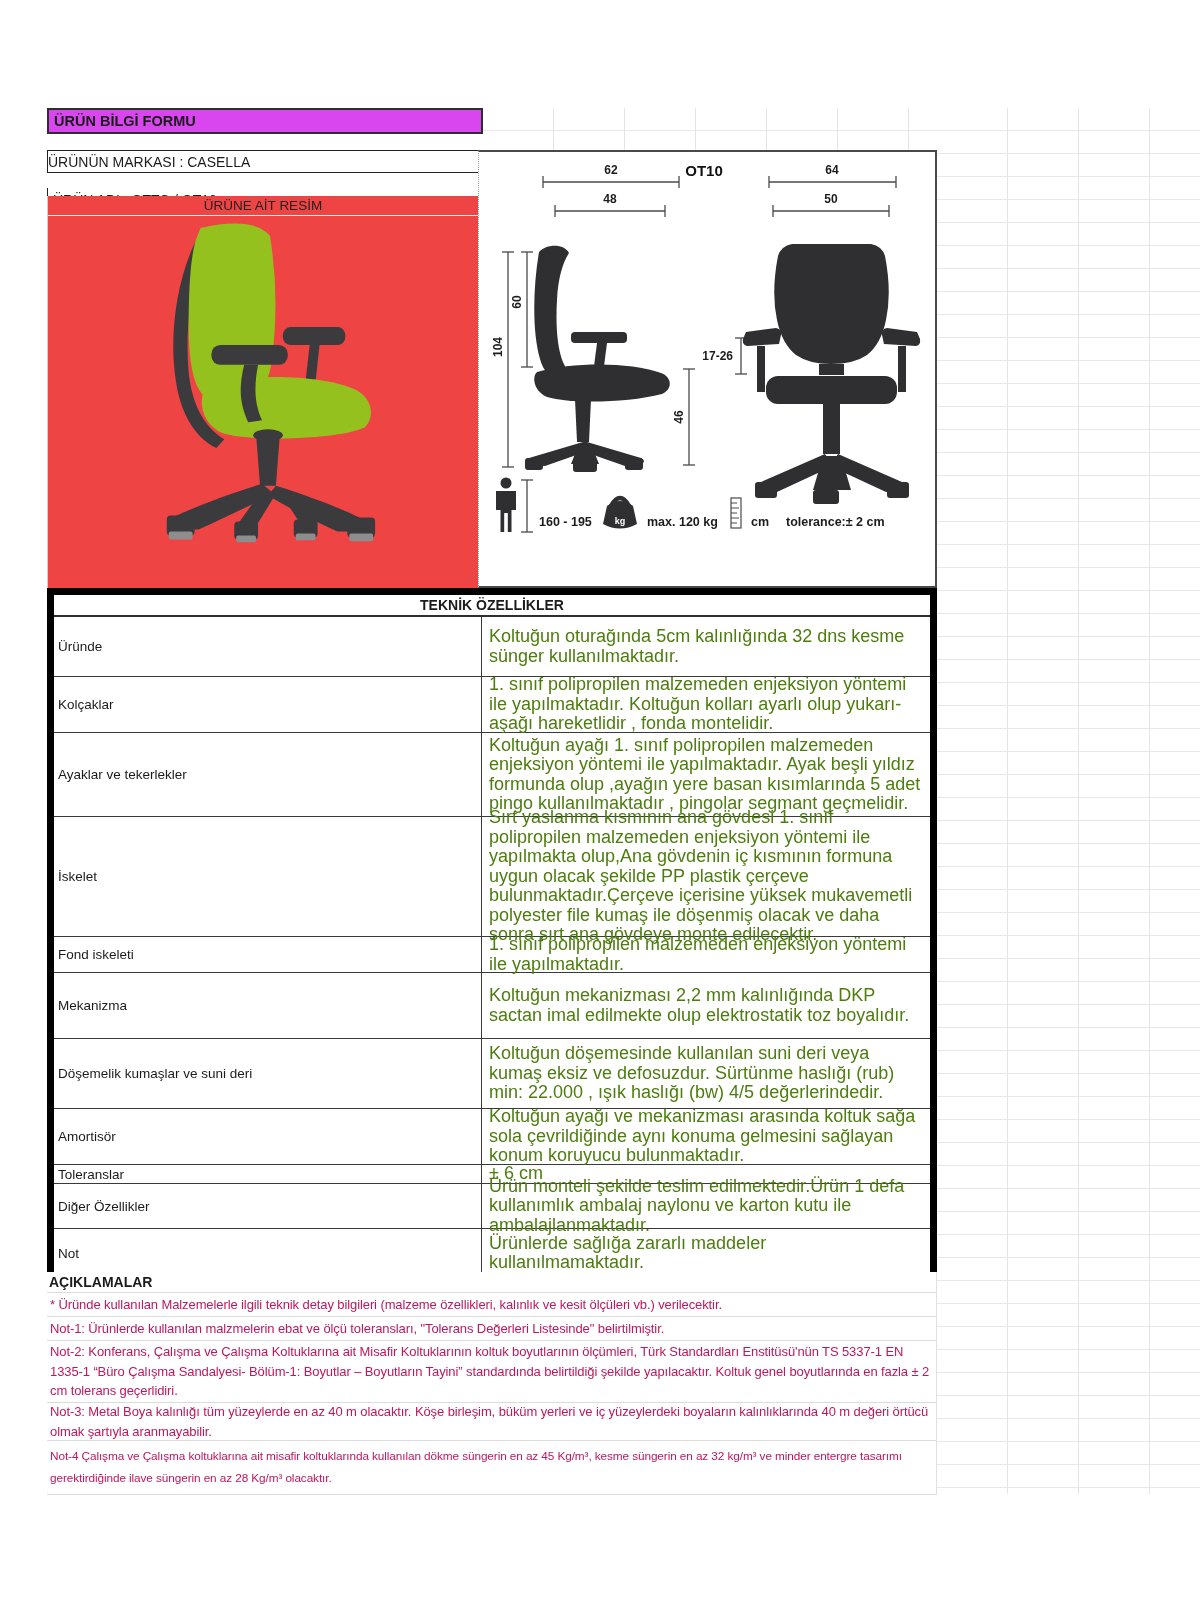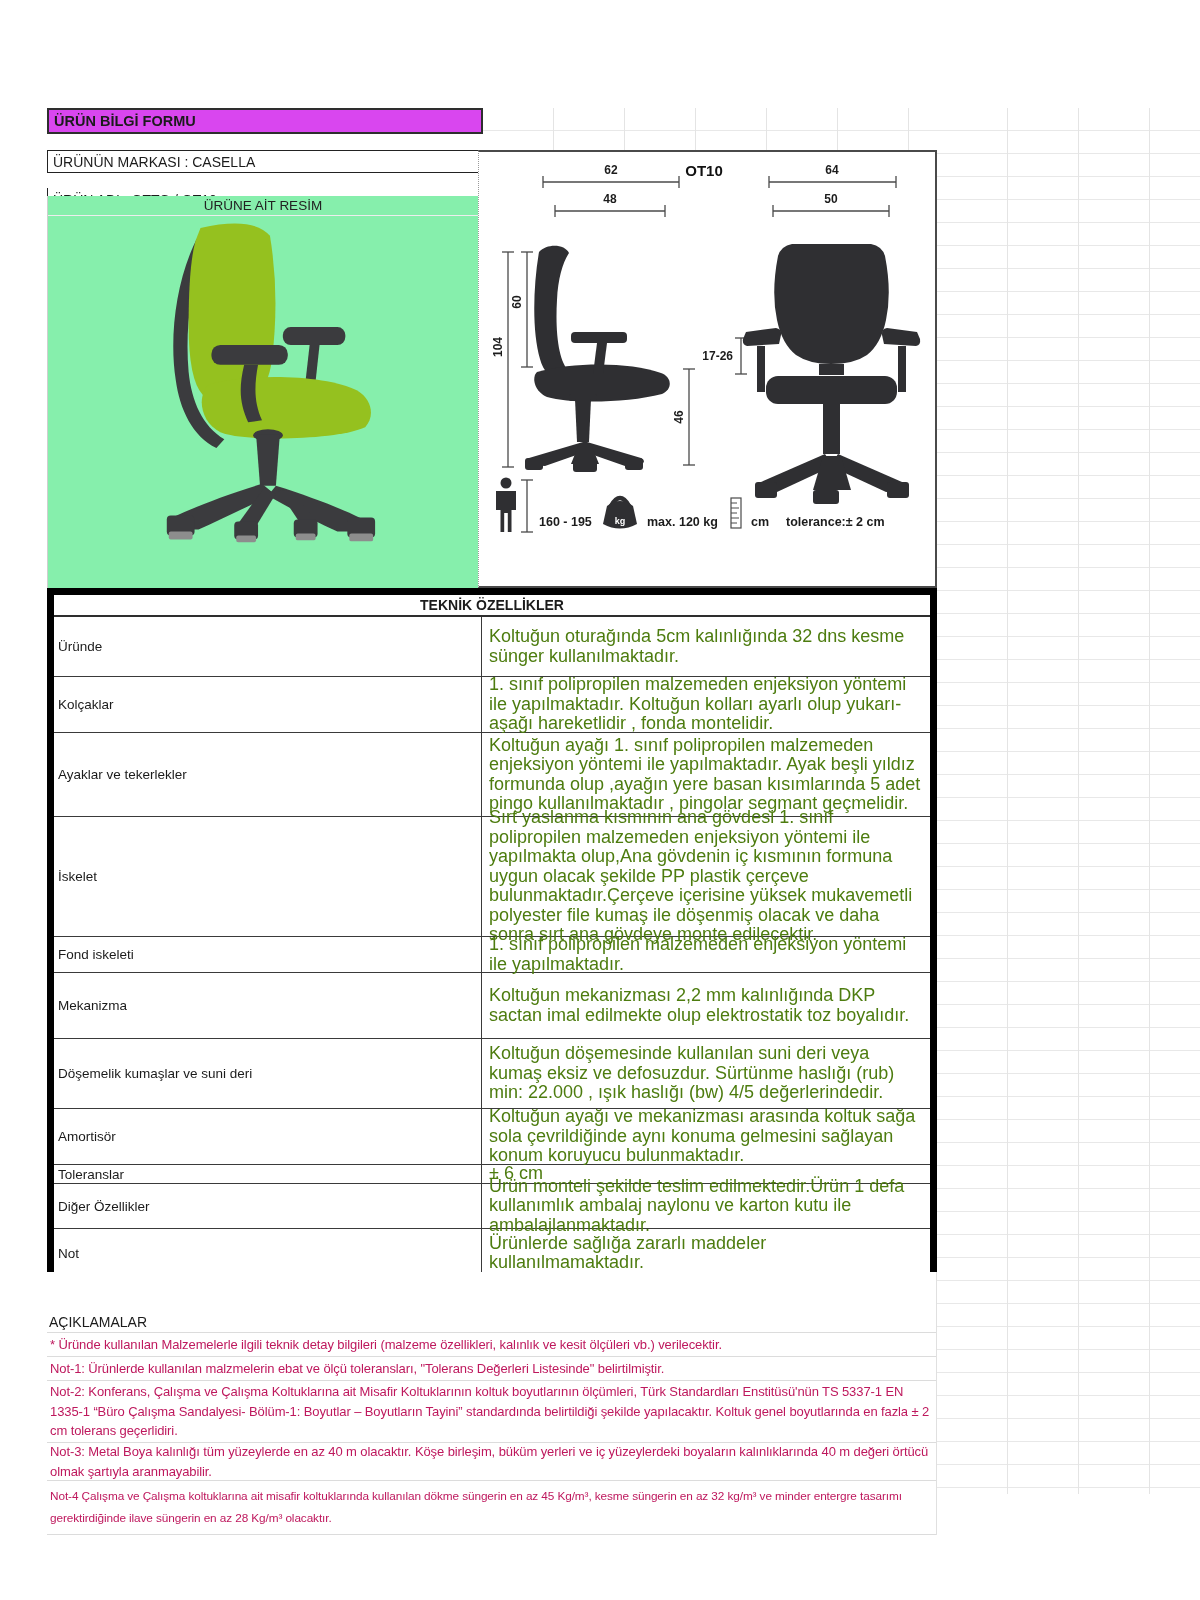--- a/index.html
+++ b/index.html
@@ -12,26 +12,26 @@
     background-image:
       repeating-linear-gradient(to right, transparent 0 70px, #e4e4e4 70px 71px),
       repeating-linear-gradient(to bottom, transparent 0 22px, #e8e8e8 22px 23px);}
   .ghost-right{left:937px;top:108px;width:263px;height:1386px;}
   .ghost-top{left:483px;top:108px;width:454px;height:42px;}
 
   .title-cell{position:absolute;left:47px;top:108px;width:436px;height:26px;
     border:2px solid #2e2e2e;background:#d946ef;display:flex;align-items:center;
     padding-left:5px;font-weight:bold;font-size:14.5px;}
   .brand-cell{position:absolute;left:47px;top:150px;width:436px;height:23px;
-    border:1px solid #222;display:flex;align-items:center;padding-left:5px;font-size:14px;background:#fff;}
+    border:1px solid #222;display:flex;align-items:center;font-size:14px;background:#fff;}
   .adi-cell{position:absolute;left:47px;top:172px;width:436px;height:24px;
     border:1px solid #222;border-top:none;display:flex;align-items:center;padding-left:5px;font-size:14px;background:#fff;margin-top:16px;}
 
   .resim-area{position:absolute;left:47px;top:196px;width:431px;height:392px;
-    border-left:1px solid #cfcfcf;background:#86efac;}
+    border-left:1px solid #cfcfcf;background:#ef4444;}
   .resim-header{height:20px;display:flex;align-items:center;justify-content:center;
     font-size:13.5px;color:#222;border-bottom:1px solid #ededed;}
 
   .diagram-box{position:absolute;left:478px;top:150px;width:459px;height:438px;
     border:2px solid #4a4a4a;border-left:1px dotted #9a9a9a;background:#fff;}
 
   
   .spec-table{position:absolute;left:47px;top:588px;width:890px;border:7px solid #000000;background:#fff;}
   .spec-header{height:22px;border-bottom:2px solid #2e2e2e;display:flex;align-items:center;
     justify-content:center;font-weight:bold;font-size:14px;}
@@ -39,22 +39,22 @@
   .spec-row:last-child{border-bottom:none;}
   .spec-label{width:428px;border-right:1px solid #3a3a3a;display:flex;align-items:center;
     padding:2px 4px;font-size:13.5px;}
   .spec-value{flex:1;display:flex;align-items:center;padding:2px 7px;font-size:18px;
     line-height:19.5px;color:#4d7c0f;}
   .h60{height:60px}.h56{height:56px}.h84{height:84px}.h120{height:120px}.h36{height:36px}
   .h66{height:66px}.h70{height:70px}.h19{height:19px}.h45{height:45px}.h48{height:48px}
 
   
   .notes{position:absolute;left:47px;top:1272px;width:890px;border-right:1px solid #e0e0e0;background:#fff;}
-  .note-h{height:21px;display:flex;align-items:center;font-weight:normal;font-size:14px;
-    border-bottom:1px solid #dcdcdc;padding-left:2px;margin-top:40px;}
+  .note-h{height:21px;display:flex;align-items:center;font-weight:bold;font-size:14px;
+    border-bottom:1px solid #dcdcdc;padding-left:2px;}
   .note{display:flex;align-items:center;font-size:13px;letter-spacing:-0.1px;line-height:1.5;
     color:#be185d;border-bottom:1px solid #dcdcdc;padding:1px 3px;}
   .n24{height:24px}.n62{height:62px}.n38{height:38px}
   .n54{height:54px;font-size:11.8px;line-height:1.85;}
 
   svg text{font-family:"Liberation Sans","DejaVu Sans",sans-serif;}
   .dim-label{font-size:12px;font-weight:bold;fill:#1c1c1c;}
   .legend-label{font-size:12.5px;font-weight:600;fill:#1c1c1c;}
 </style>
 </head>

